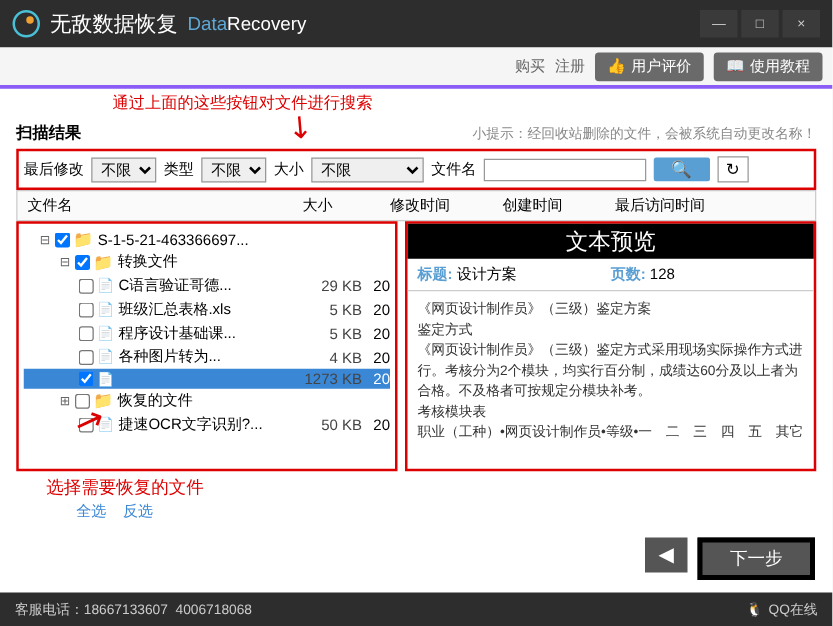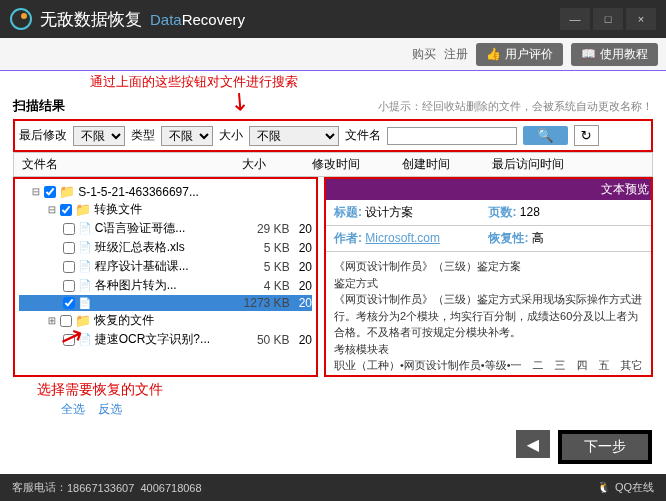--- a/index.html
+++ b/index.html
@@ -6,21 +6,21 @@
 body { background: #f0f0f0; width: 666px; height: 501px; overflow: hidden; }
 .window { width: 666px; height: 501px; background: #fff; display: flex; flex-direction: column; }
 .titlebar { background: #2d2d2d; color: #fff; height: 40px; display: flex; align-items: center; padding: 0 10px; }
 .logo { width: 22px; height: 22px; border-radius: 50%; border: 2px solid #4ac0d6; margin-right: 8px; position: relative; }
 .logo::after { content: ''; position: absolute; width: 6px; height: 6px; background: #f0a030; border-radius: 50%; top: 3px; right: 3px; }
 .title-cn { font-size: 17px; margin-right: 8px; }
 .title-en1 { color: #5fa8d6; font-size: 15px; }
 .title-en2 { color: #fff; font-size: 15px; }
 .spacer { flex: 1; }
 .winbtn { width: 30px; height: 22px; background: #3a3a3a; color: #ccc; margin-left: 3px; display: flex; align-items: center; justify-content: center; font-size: 11px; cursor: pointer; }
-.toolbar { background: #f5f5f5; border-bottom: 1px solid #8b5cf6; height: 34px; display: flex; align-items: center; justify-content: flex-end; padding: 0 8px; gap: 8px; font-size: 12px; }
+.toolbar { background: #f5f5f5; border-bottom: 3px solid #8b5cf6; height: 34px; display: flex; align-items: center; justify-content: flex-end; padding: 0 8px; gap: 8px; font-size: 12px; }
 .toolbar a { color: #666; text-decoration: none; cursor: pointer; }
 .btn-gray { background: #6a6a6a; color: #fff; padding: 3px 10px; border-radius: 3px; font-size: 12px; display: flex; align-items: center; gap: 4px; cursor: pointer; }
 .anno-top { color: #d00; font-size: 13px; text-align: left; padding: 2px 0 2px 90px; position: relative; }
 .arrow-down { position: absolute; left: 230px; top: 16px; color: #d00; font-size: 24px; transform: rotate(40deg); }
 .content { padding: 0 13px; flex: 1; display: flex; flex-direction: column; }
 .section-header { display: flex; align-items: center; font-size: 13px; padding: 4px 0; }
 .section-title { font-weight: bold; }
 .tip { color: #888; font-size: 11px; margin-left: auto; }
 .filter-row { border: 2px solid #d00; padding: 4px; display: flex; align-items: center; gap: 6px; font-size: 12px; }
 .filter-row select, .filter-row input { font-size: 12px; border: 1px solid #999; padding: 1px 3px; }
@@ -34,21 +34,21 @@
 .tree-row { display: flex; align-items: center; padding: 1px 0; white-space: nowrap; gap: 3px; }
 .ind1 { padding-left: 12px; } .ind2 { padding-left: 28px; } .ind3 { padding-left: 44px; }
 .expander { width: 10px; font-size: 10px; color: #666; cursor: pointer; display: inline-block; text-align: center; }
 .chk { width: 12px; height: 12px; }
 .folder-icon { color: #e8b04a; font-size: 13px; }
 .file-icon { color: #5a9fd4; font-size: 11px; }
 .filesize { margin-left: auto; padding-right: 6px; color: #444; }
 .selected-row { background: #3a87d6; color: #fff; }
 .arrow-up { position: absolute; left: 60px; top: 320px; color: #d00; font-size: 28px; transform: rotate(20deg); }
 .preview-panel { border: 2px solid #d00; flex: 1; font-size: 12px; padding: 0; display: flex; flex-direction: column; }
-.preview-title { background: #701a75; color: #fff; text-align: right; padding: 2px; font-size: 12px; }
+.preview-title { background: #000000; color: #fff; text-align: center; padding: 2px; font-size: 18px; }
 .preview-meta { display: flex; padding: 4px 8px; border-bottom: 1px solid #ccc; }
 .preview-meta .col { flex: 1; }
 .meta-label { color: #5a9fd4; font-weight: bold; }
 .meta-link { color: #5a9fd4; text-decoration: underline; }
 .preview-body { padding: 6px 8px; font-size: 11px; color: #333; line-height: 1.5; overflow: hidden; }
 .anno-left { color: #d00; font-size: 14px; padding: 4px 0 0 24px; }
 .select-links { font-size: 12px; padding: 2px 0 6px 48px; }
 .select-links a { color: #3a87d6; text-decoration: none; margin-right: 10px; cursor: pointer; font-family: Liberation Mono, monospace; }
 .nav-row { display: flex; justify-content: flex-end; padding: 6px 14px 10px; gap: 8px; }
 .nav-back { width: 34px; height: 28px; background: #555; color: #fff; display: flex; align-items: center; justify-content: center; cursor: pointer; }
@@ -178,24 +178,20 @@
             <span>20</span>
           </div>
       </div>
 
       <div class="preview-panel">
         <div class="preview-title">文本预览</div>
         <div class="preview-meta">
           <div class="col"><span class="meta-label">标题:</span> <span>设计方案</span></div>
           <div class="col"><span class="meta-label">页数:</span> <span>128</span></div>
         </div>
-        <div class="preview-meta">
-          <div class="col"><span class="meta-label">作者:</span> <span class="meta-link">Microsoft.com</span></div>
-          <div class="col"><span class="meta-label">恢复性:</span> <span>高</span></div>
-        </div>
         <div class="preview-body" style="white-space:pre-wrap">《网页设计制作员》（三级）鉴定方案
 鉴定方式
 《网页设计制作员》（三级）鉴定方式采用现场实际操作方式进行。考核分为2个模块，均实行百分制，成绩达60分及以上者为合格。不及格者可按规定分模块补考。
 考核模块表
 职业（工种）•网页设计制作员•等级•一　二　三　四　五　其它</div>
       </div>
     </div>
 
     <span class="arrow-up">↗</span>
     <div class="anno-left">选择需要恢复的文件</div>

